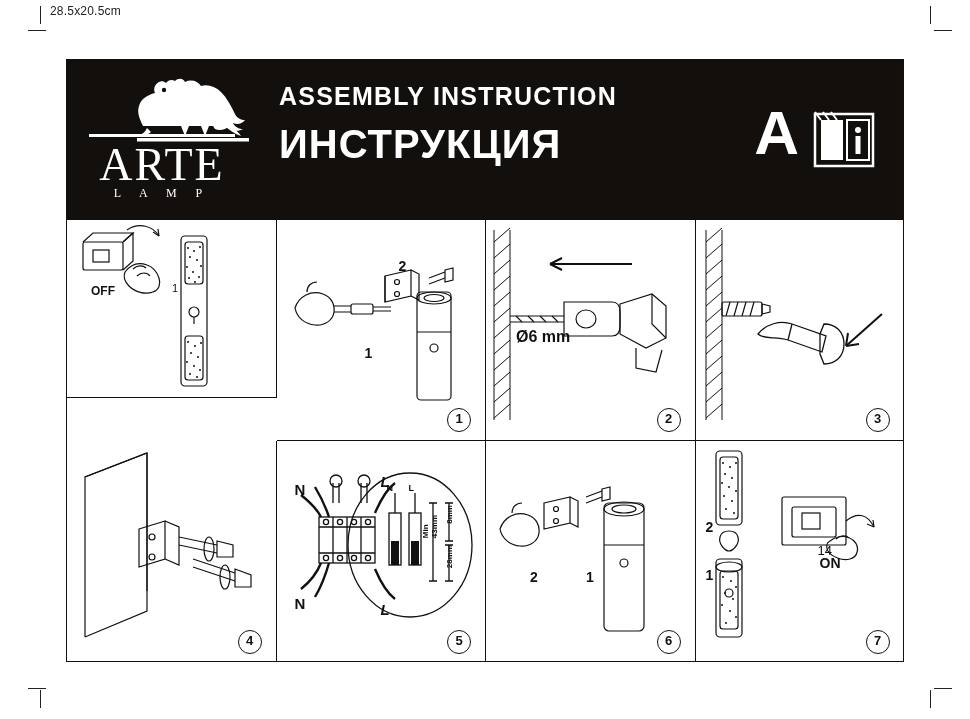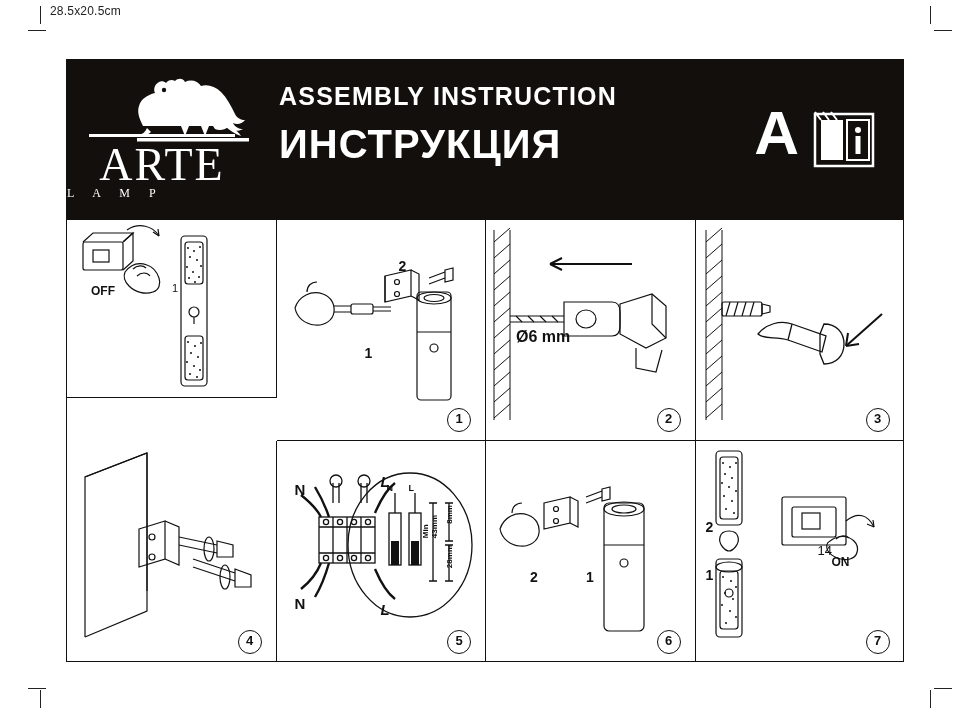--- a/index.html
+++ b/index.html
@@ -35,21 +35,21 @@
   }
   #logo{
     position:absolute;left:18px;top:8px;width:190px;height:140px;
   }
   #brand-name{
     position:absolute;left:0;top:82px;width:190px;text-align:center;
     font-family:"Liberation Serif", serif;
     font-size:46px;letter-spacing:2px;color:#fff;line-height:1;
   }
   #brand-sub{
-    position:absolute;left:0;top:126px;width:190px;text-align:left;
+    position:absolute;left:0;top:126px;width:190px;text-align:center;
     font-family:"Liberation Serif", serif;
     font-size:12px;letter-spacing:8px;color:#fff;
   }
   #brand-rule{
     position:absolute;left:22px;top:74px;width:146px;height:3px;background:#fff;
   }
   #title-en{
     position:absolute;left:212px;top:22px;width:480px;
     font-size:25px;font-weight:bold;letter-spacing:1.2px;color:#fff;
   }
@@ -441,18 +441,18 @@
           <rect x="106" y="72" width="18" height="16"></rect>
           <path d="M150 80 C162 70 172 74 178 86"></path>
           <path d="M178 86 l-7 -3 M178 86 l-1 -7"></path>
           <path d="M134 100 C142 94 152 94 158 100 C164 106 162 116 154 118 C146 120 136 116 132 110 C130 106 130 102 134 100 Z"></path>
           <path d="M140 98 C144 94 150 94 153 97"></path>
         </g>
       </svg>
       <div class="cap" style="left:10px;top:78px;font-size:14px;">2</div>
       <div class="cap" style="left:10px;top:126px;font-size:14px;">1</div>
       <div class="cap" style="left:122px;top:102px;font-size:13px;font-weight:normal;">14</div>
-      <div class="cap" style="left:120px;top:114px;font-size:12px;padding-left:16px;">ON</div>
+      <div class="cap" style="left:108px;top:114px;font-size:14px;padding-left:16px;">ON</div>
       <div class="step-badge">7</div>
     </div>
 
   </div>
 </div>
 
 </body></html>

